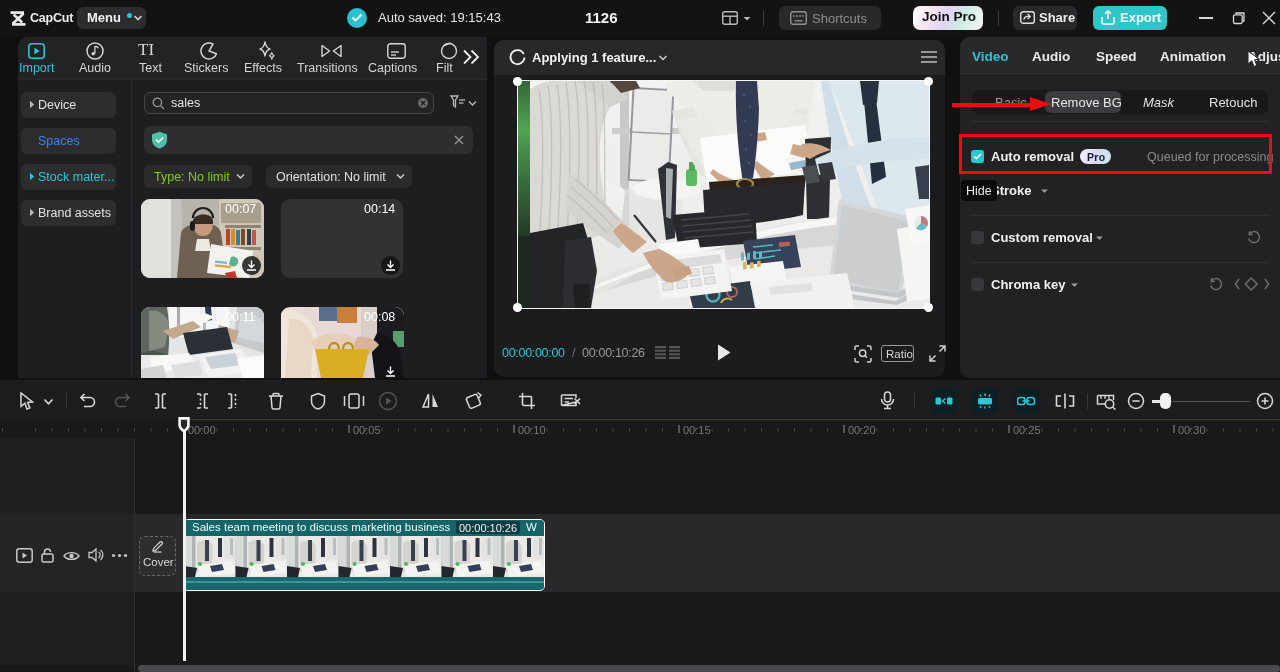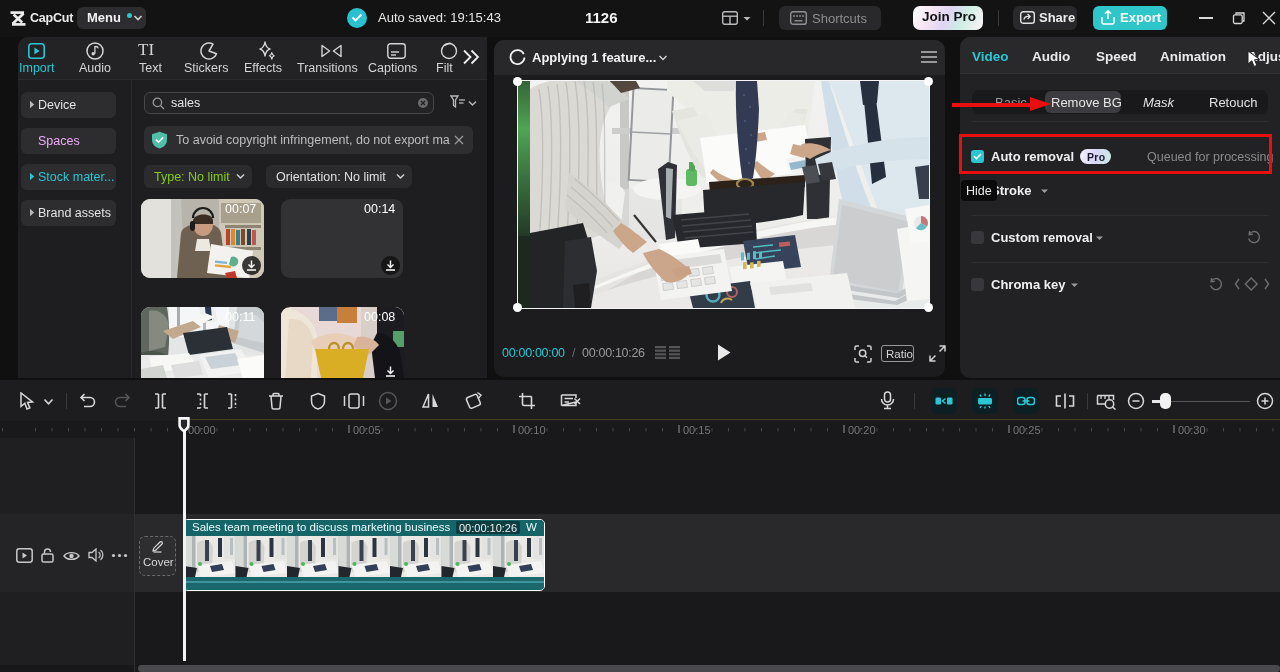--- a/index.html
+++ b/index.html
@@ -143,21 +143,21 @@
     <path d="M2 1.5 L8.5 8 L2 14.5 M9.5 1.5 L16 8 L9.5 14.5" stroke="#f0f0f0" stroke-width="1.8" fill="none"></path>
   </svg>
 
   <div class="abs chip" style="left:21px;top:92px;width:95px;height:26px;"></div>
   <svg class="abs" style="left:29px;top:100px;" width="6" height="9" viewBox="0 0 6 9">
       <path d="M1 0.7 L5.2 4.5 L1 8.3 Z" fill="#b8b8bc"></path>
     </svg>
   <div class="abs" style="left:38px;top:98px;font-size:12.5px;color:#e3e3e5;">Device</div>
 
   <div class="abs chip" style="left:21px;top:128px;width:95px;height:26px;"></div>
-  <div class="abs" style="left:38px;top:134px;font-size:12.5px;color:#f0abfc;">Spaces</div>
+  <div class="abs" style="left:38px;top:134px;font-size:12.5px;color:#3b82f6;">Spaces</div>
 
   <div class="abs chip" style="left:21px;top:164px;width:95px;height:26px;"></div>
   <svg class="abs" style="left:29px;top:172px;" width="6" height="9" viewBox="0 0 6 9">
       <path d="M1 0.7 L5.2 4.5 L1 8.3 Z" fill="#2cc5d4"></path>
     </svg>
   <div class="abs teal" style="left:38px;top:170px;font-size:12.5px;">Stock mater...</div>
 
   <div class="abs chip" style="left:21px;top:200px;width:95px;height:26px;"></div>
   <svg class="abs" style="left:29px;top:208px;" width="6" height="9" viewBox="0 0 6 9">
       <path d="M1 0.7 L5.2 4.5 L1 8.3 Z" fill="#b8b8bc"></path>
@@ -183,21 +183,20 @@
   </svg>
   <svg class="abs" style="left:468px;top:100px;" width="9" height="7" viewBox="0 0 9 7">
       <path d="M1 1.5 L4.5 5 L8 1.5" stroke="#b9b9bd" stroke-width="1.4" fill="none"></path>
     </svg>
 
   <div class="abs" style="left:144px;top:126px;width:329px;height:28px;background:#2e2e31;border-radius:6px;"></div>
   <svg class="abs" style="left:151px;top:131px;" width="17" height="18" viewBox="0 0 17 18">
     <path d="M8.5 0.8 L16 3.2 V9 C16 13.5 12.6 16.3 8.5 17.4 C4.4 16.3 1 13.5 1 9 V3.2 Z" fill="#4fbfa6"></path>
     <path d="M5 8.6 L7.6 11.2 L12.2 6.4" stroke="#fff" stroke-width="1.6" fill="none"></path>
   </svg>
-  <div class="abs" style="left:176px;top:133px;font-size:12.5px;color:#bdbdc1;">To avoid copyright infringement, do not export ma</div>
   <svg class="abs" style="left:454px;top:135px;" width="10" height="10" viewBox="0 0 10 10">
       <path d="M1 1 L9 9 M9 1 L1 9" stroke="#9a9a9e" stroke-width="1.3"></path>
     </svg>
 
   <div class="abs chip" style="left:144px;top:165px;width:108px;height:23px;background:#2b2b2e;"></div>
   <div class="abs" style="left:154px;top:170px;font-size:12.5px;color:#84cc16;">Type: No limit</div>
   <svg class="abs" style="left:236px;top:173px;" width="9" height="7" viewBox="0 0 9 7">
       <path d="M1 1.5 L4.5 5 L8 1.5" stroke="#cfcfcf" stroke-width="1.5" fill="none"></path>
     </svg>
 

